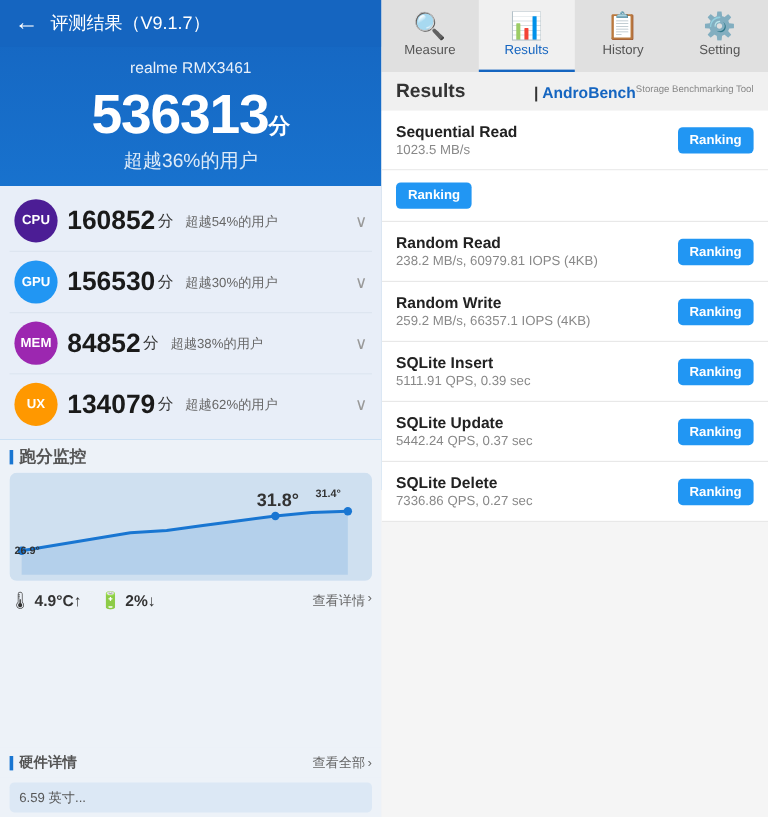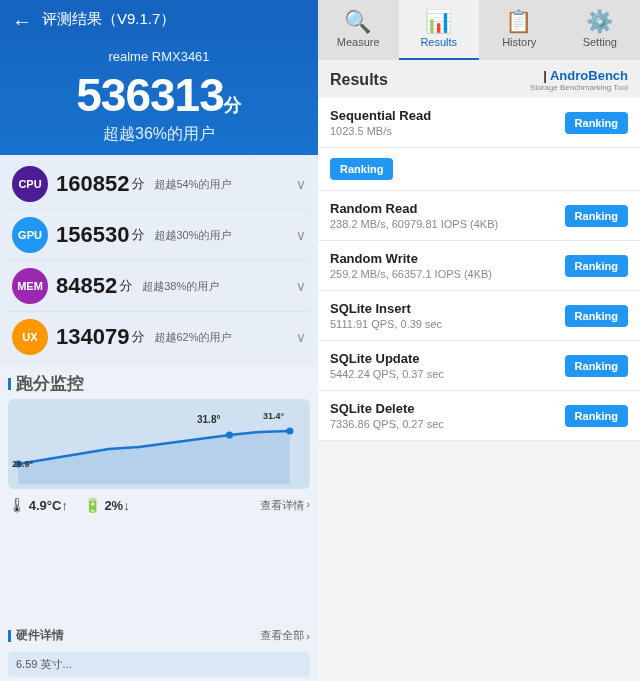--- a/index.html
+++ b/index.html
@@ -136,21 +136,21 @@
       font-size: 14px;
     }
 
     .monitoring-section {
       background: #edf2f8;
       padding: 6px 8px 2px;
       flex: 1;
     }
 
     .monitoring-title {
-      font-size: 17px;
+      font-size: 14px;
       color: #555;
       font-weight: bold;
       margin-bottom: 4px;
       display: flex;
       align-items: center;
     }
 
     .monitoring-title::before {
       content: '';
       display: inline-block;
@@ -309,22 +309,22 @@
     }
 
     .results-title {
       font-size: 16px;
       font-weight: bold;
       color: #333;
     }
 
     .androbench-logo {
       display: flex;
-      flex-direction: column;
-      align-items: flex-end;
+      flex-direction: row;
+      align-items: flex-start;
     }
 
     .androbench-text {
       font-size: 13px;
       font-weight: bold;
       color: #333;
     }
 
     .androbench-text span {
       color: #1565C0;
@@ -439,21 +439,21 @@
         <polyline points="10,65 40,60 70,55 100,50 130,48 160,44 190,40 220,36 250,33 280,32" fill="none" stroke="#1976D2" stroke-width="2.5" stroke-linejoin="round"></polyline>
 
         <polygon points="10,65 40,60 70,55 100,50 130,48 160,44 190,40 220,36 250,33 280,32 280,85 10,85" fill="rgba(25,118,210,0.15)"></polygon>
 
         <circle cx="10" cy="65" r="3.5" fill="#1976D2"></circle>
         <circle cx="220" cy="36" r="3.5" fill="#1976D2"></circle>
         <circle cx="280" cy="32" r="3.5" fill="#1976D2"></circle>
       </svg>
       
       <span class="chart-label" style="left:4px;top:60px;font-size:9px;color:#333;">26.9°</span>
-      <span class="chart-label" style="left:189px;top:15px;font-size:10px;color:#333;">31.8°</span>
+      <span class="chart-label" style="left:206px;top:15px;font-size:15px;color:#333;">31.8°</span>
       <span class="chart-label" style="left:255px;top:12px;font-size:9px;color:#333;">31.4°</span>
     </div>
 
     <div class="stats-row">
       <div class="stat-item">
         <span class="stat-icon">🌡</span>
         <span class="stat-value">4.9°C↑</span>
       </div>
       <div class="stat-item">
         <span class="stat-icon">🔋</span>

